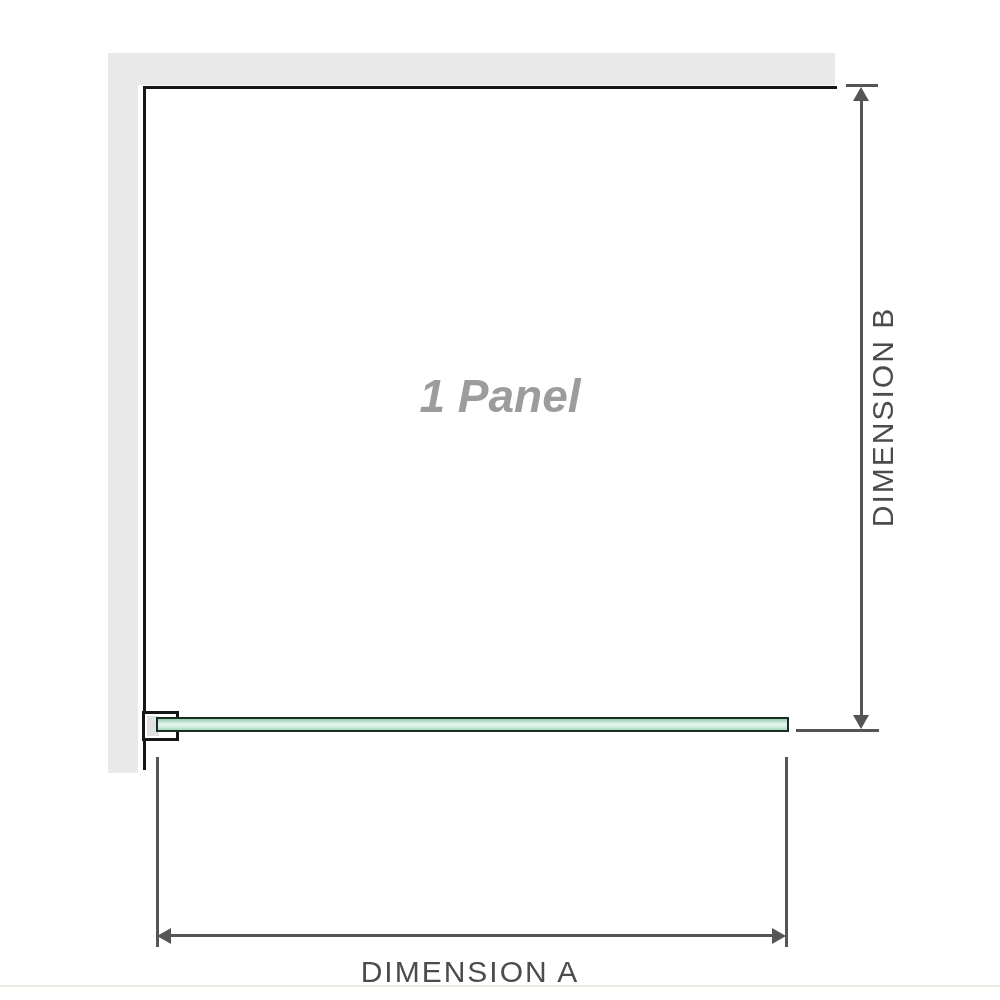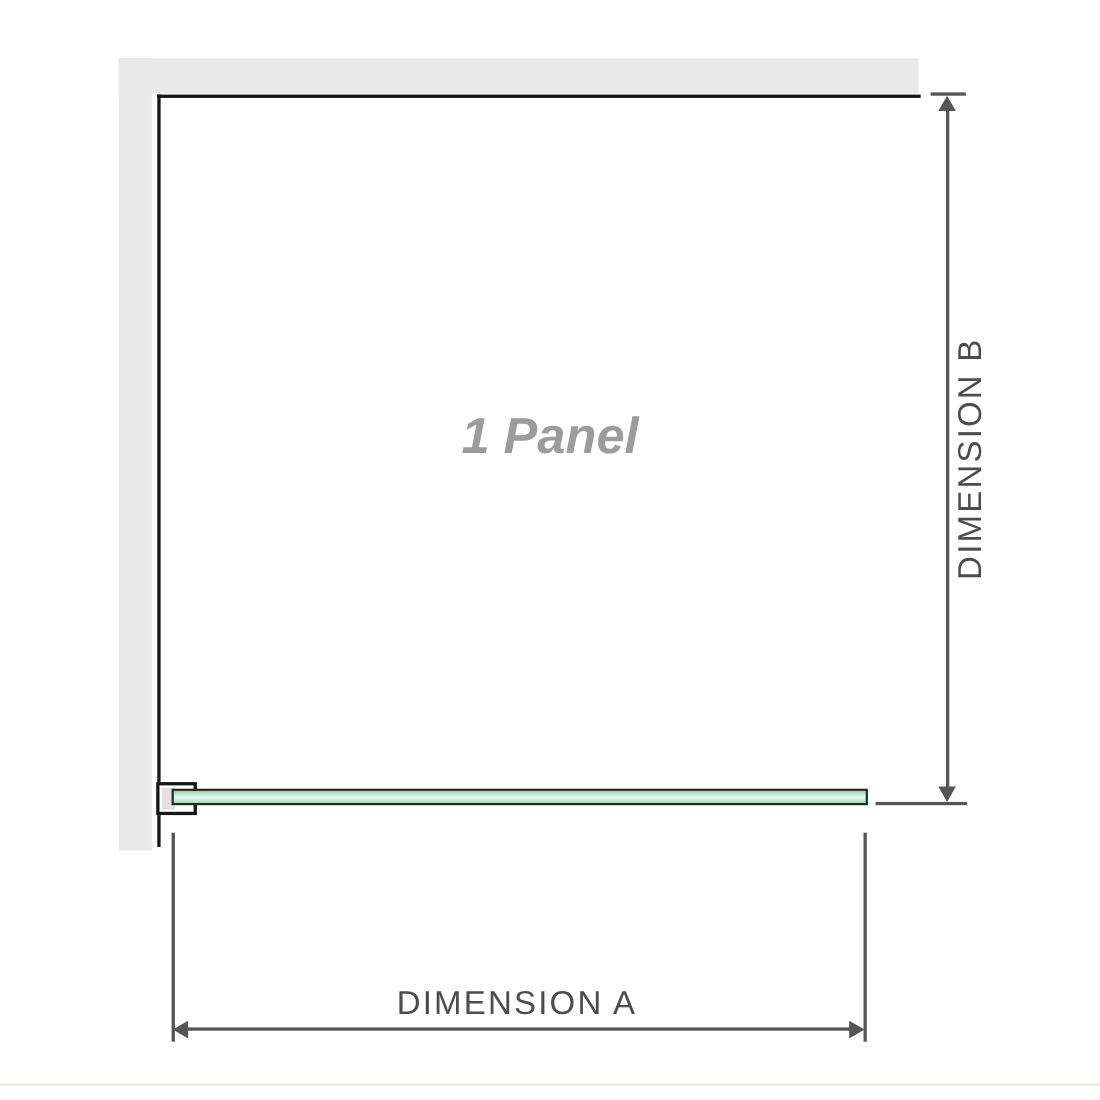--- a/index.html
+++ b/index.html
@@ -89,21 +89,21 @@
 
   
   .dim-label {
     color: var(--dim-text, #4c4c4c);
     font-size: 30px;
     font-weight: 300;
     letter-spacing: 2px;
     white-space: nowrap;
     text-align: center;
   }
-  .dima-label { left: 320px; top: 896px; width: 300px; height: 34px; line-height: 34px; }
+  .dima-label { left: 320px; top: 955px; width: 300px; height: 34px; line-height: 34px; }
   .dimb-label {
     left: 763px; top: 402px; width: 240px; height: 30px; line-height: 30px;
     transform: rotate(-90deg);
   }
   .panel-label {
     left: 300px; top: 368px; width: 400px; height: 56px; line-height: 56px;
     color: var(--panel-text, #9c9c9c);
     font-size: 46px;
     font-weight: bold;
     font-style: italic;

